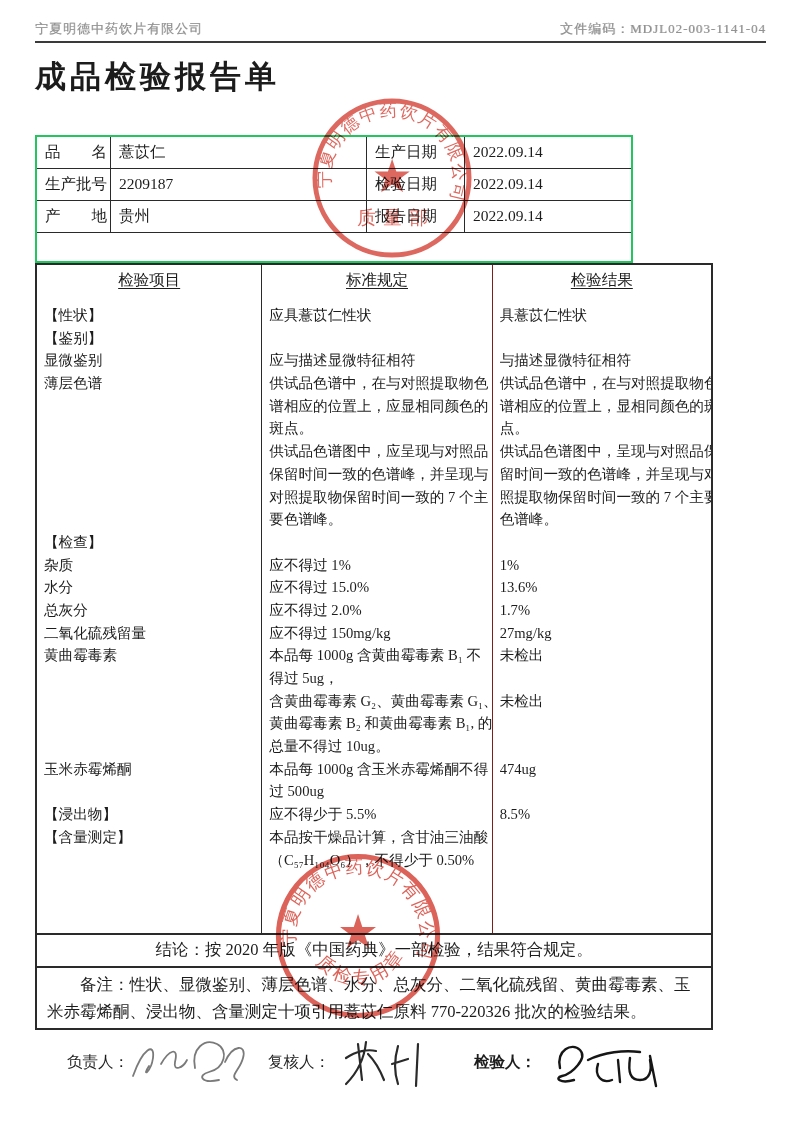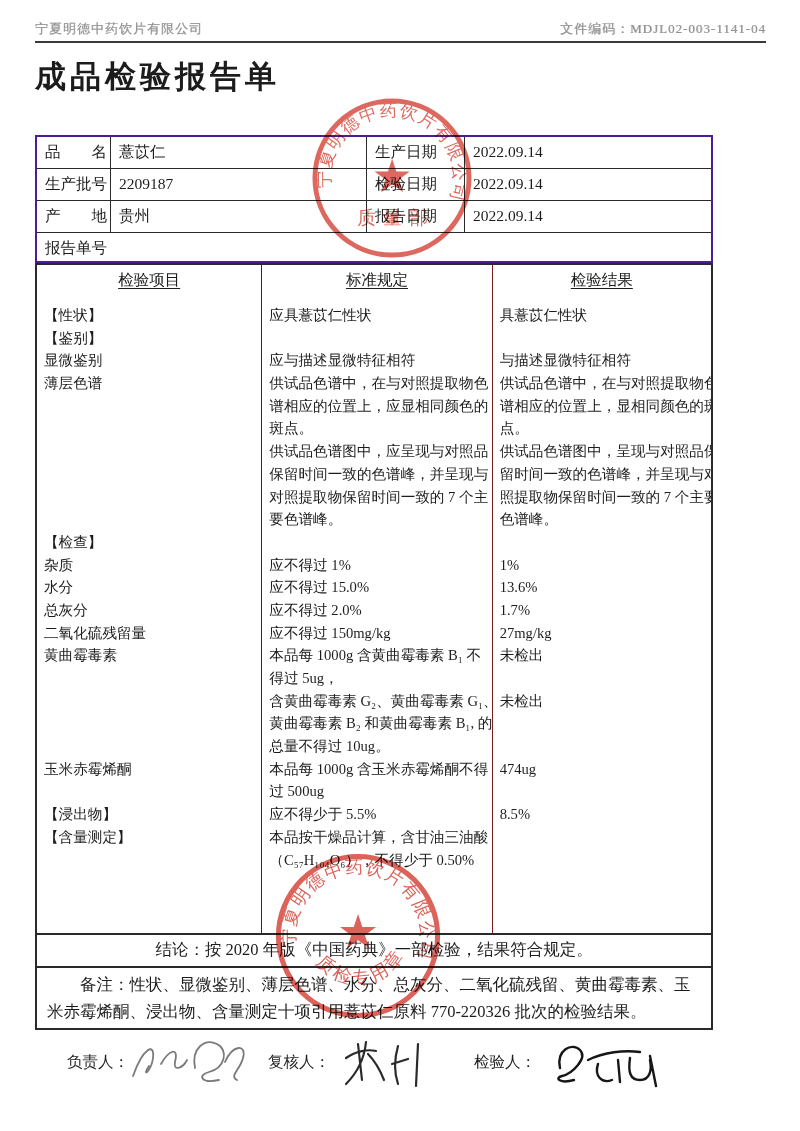--- a/index.html
+++ b/index.html
@@ -13,22 +13,22 @@
   
   .hdr { position:absolute; left:35px; top:20px; width:731px;
          display:flex; justify-content:space-between;
          font-size:13px; color:#929292; letter-spacing:1px;
          text-shadow:0.6px 0 0 #c2c2c2; }
   .hdr-rule { position:absolute; left:35px; top:41px; width:731px; height:2px; background:#3a3a3a; }
   
   .title { position:absolute; left:35px; top:56px; width:731px;
            text-align:left; font-size:31px; font-weight:bold; letter-spacing:4px; }
   
-  .info { position:absolute; left:35px; top:135px; width:678px; height:128px;
-          border:2px solid #4c1d95; font-size:15.5px; }
+  .info { position:absolute; left:35px; top:135px; width:598px; height:128px;
+          border:2px solid #22c55e; font-size:15.5px; }
   .irow { display:grid; grid-template-columns:74px 256px 98px 250px; height:32px;
           border-bottom:1px solid #2a2a2a; }
   .irow.last { grid-template-columns:330px 348px; border-bottom:none; }
   .icell { padding:0 0 0 8px; line-height:30px; white-space:pre;
            border-right:1px solid #2a2a2a; overflow:hidden; }
   .icell:last-child { border-right:none; }
   
   .main { position:absolute; left:35px; top:263px; width:678px; height:672px;
           border:2px solid #2a2a2a; display:flex; }
   .mcol { height:100%; overflow:hidden; }
@@ -82,21 +82,20 @@
           <div class="icell">2022.09.14</div>
         </div>
         <div class="irow">
           <div class="icell">产　　地</div>
           <div class="icell">贵州</div>
           <div class="icell">报告日期</div>
           <div class="icell">2022.09.14</div>
         </div>
       </div>
     <div class="irow last">
-      <div class="icell">报告单号</div>
     </div>
   </div>
 
   <div class="main">
     <div class="mcol mcol1">
       <div class="mhead"><span>检验项目</span></div>
       <div class="lines">
           <div class="ln">【性状】</div>
           <div class="ln">【鉴别】</div>
           <div class="ln">显微鉴别</div>
@@ -196,21 +195,21 @@
         <path d="M70 36 C66 16 80 6 92 12 C104 18 100 36 84 40 C72 43 76 52 94 48 M100 30 C108 12 122 12 118 26 C115 38 104 44 112 48" fill="none" stroke="#7a7a7a" stroke-width="1.8" stroke-linecap="round"></path>
       </svg>
     </div>
     <div class="siggrp" style="left:233px;width:200px;">
       <span class="siglabel">复核人：</span>
       <svg class="sigsvg" style="left:74px;top:-4px;" width="100" height="56" viewBox="0 0 100 56">
         <path d="M16 8 L20 44 M4 22 C14 15 26 13 34 15 M24 6 C22 26 12 40 4 48 M26 18 C34 26 38 34 42 44" fill="none" stroke="#2a2a2a" stroke-width="2.2" stroke-linecap="round"></path>
         <path d="M56 10 C52 24 52 36 56 48 M50 28 L66 23 M76 8 L74 50" fill="none" stroke="#2a2a2a" stroke-width="2.2" stroke-linecap="round"></path>
       </svg>
     </div>
-    <div class="siggrp" style="left:439px;width:220px;">
+    <div class="siggrp" style="left:439px;width:220px;font-weight:bold;">
       <span class="siglabel">检验人：</span>
       <svg class="sigsvg" style="left:78px;top:-6px;" width="115" height="58" viewBox="0 0 115 58">
         <path d="M8 34 C4 16 20 8 28 16 C36 24 20 40 10 42 C2 44 8 50 22 46" fill="none" stroke="#161616" stroke-width="2.4" stroke-linecap="round"></path>
         <path d="M36 26 C52 18 72 16 88 18 M46 30 C42 42 50 50 60 46 M66 26 L68 48 M78 24 C76 38 78 46 88 46 C98 46 100 36 98 26 M98 22 L104 52" fill="none" stroke="#161616" stroke-width="2.4" stroke-linecap="round"></path>
       </svg>
     </div>
   </div>
 
   <svg class="stamp" style="left:292px;top:78px;opacity:0.82;" width="200" height="200" viewBox="0 0 200 200">
     <circle cx="100" cy="100" r="77" fill="none" stroke="#d6473c" stroke-width="5"></circle>

